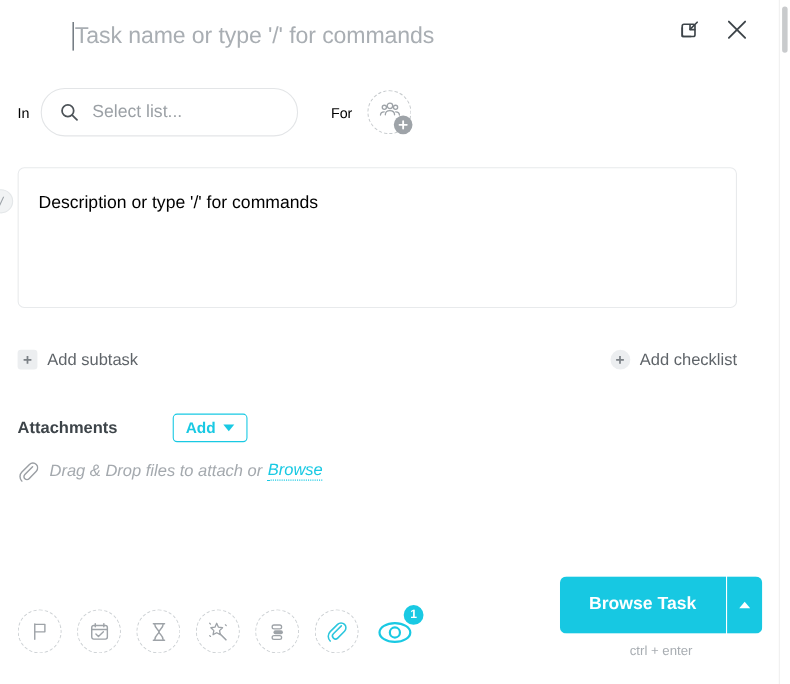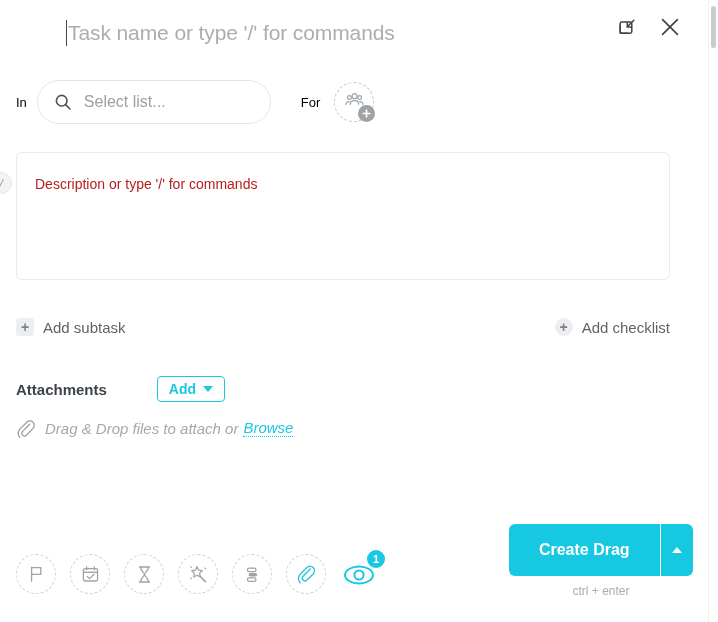--- a/index.html
+++ b/index.html
@@ -138,22 +138,22 @@
     width: 654px;
     height: 128px;
     border: 1px solid #e8eaec;
     border-radius: 6px;
     background: #fff;
     cursor: text;
   }
   .desc-placeholder {
     position: absolute;
     left: 18px; top: 23px;
-    font-size: 14px;
-    color: #b91c1c;
+    font-size: 16px;
+    color: #000000;
   }
   .slash-badge {
     position: absolute;
     left: -10px; top: 172px;
     width: 22px; height: 22px;
     border-radius: 50%;
     background: #f1f3f4;
     border: 1px solid #e4e7e9;
     display: flex;
     align-items: center;
@@ -524,21 +524,21 @@
       <svg width="36" height="26" viewBox="0 0 36 26" fill="none">
         <ellipse cx="17" cy="14" rx="14" ry="8.5" stroke="#19c9e3" stroke-width="2" fill="none"></ellipse>
         <circle cx="17" cy="14" r="4.6" stroke="#19c9e3" stroke-width="2" fill="none"></circle>
       </svg>
       <span class="tool-badge">1</span>
     </div>
   </div>
 
   <div class="submit-area">
     <div class="submit-group">
-      <button class="submit-main">Create Drag</button>
+      <button class="submit-main">Browse Task</button>
       <div class="submit-split"></div>
       <div class="submit-caret">
         <span class="caret-up"></span>
       </div>
     </div>
     <div class="shortcut-hint">ctrl + enter</div>
   </div>
 
 </div>
 

